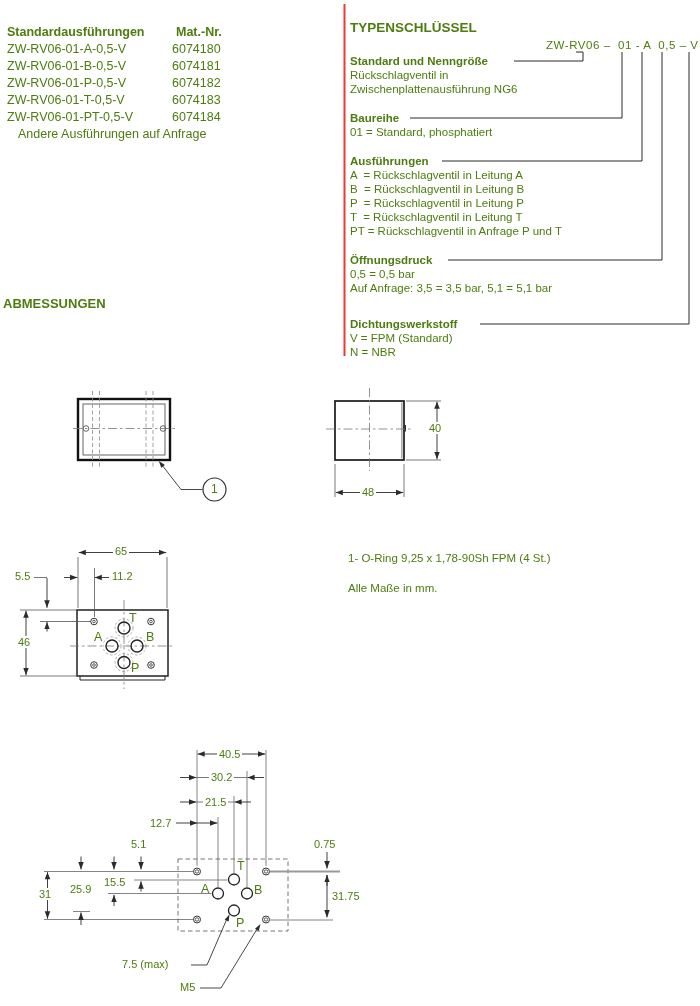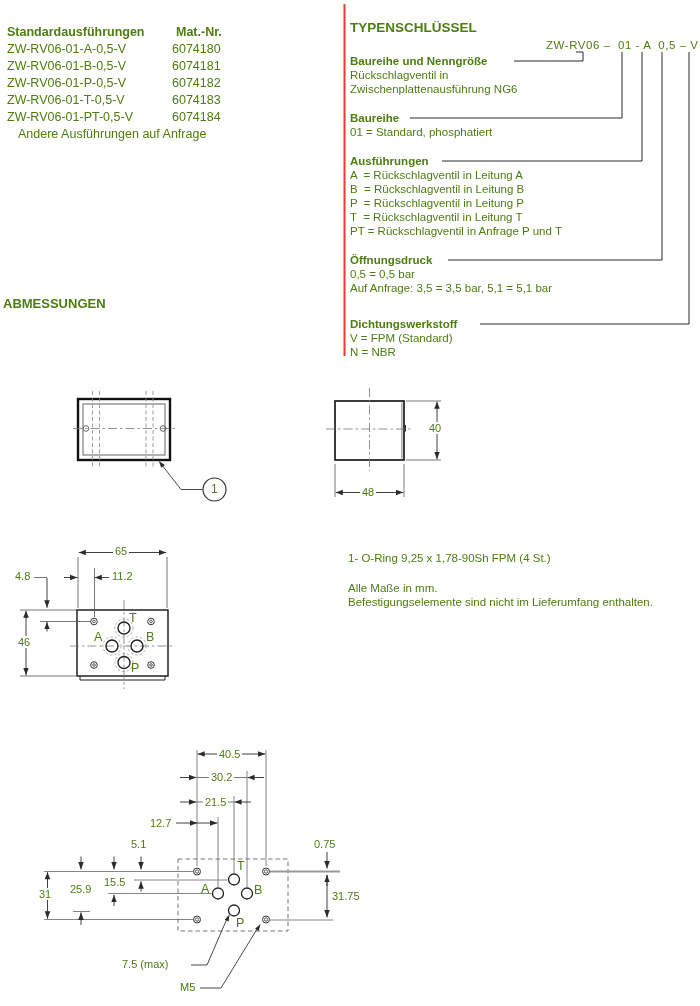--- a/index.html
+++ b/index.html
@@ -217,21 +217,21 @@
 </div>
 <div>
   <span class="t tbl" style="left:7px;top:110px">ZW-RV06-01-PT-0,5-V</span>
   <span class="t tbl" style="left:172px;top:110px">6074184</span>
 </div>
 <span class="t tbl" style="left:18px;top:127px">Andere Ausführungen auf Anfrage</span>
 
 <span class="t h1" style="left:350px;top:20px">TYPENSCHLÜSSEL</span>
 <span class="t code" style="left:546px;top:39px">ZW-RV06 –  01 - A  0,5 – V</span>
 
-<span class="t b" style="left:350px;top:55px">Baureihe und Nenngröße</span>
+<span class="t b" style="left:350px;top:55px">Standard und Nenngröße</span>
 <span class="t" style="left:350px;top:69px">Rückschlagventil in</span>
 <span class="t" style="left:350px;top:83px">Zwischenplattenausführung NG6</span>
 
 <span class="t b" style="left:350px;top:112px">Baureihe</span>
 <span class="t" style="left:350px;top:126px">01 = Standard, phosphatiert</span>
 
 <span class="t b" style="left:350px;top:155px">Ausführungen</span>
 <span class="t" style="left:350px;top:169px">A  = Rückschlagventil in Leitung A</span>
 <span class="t" style="left:350px;top:183px">B  = Rückschlagventil in Leitung B</span>
 <span class="t" style="left:350px;top:197px">P  = Rückschlagventil in Leitung P</span>
@@ -247,31 +247,30 @@
 <span class="t" style="left:350px;top:346px">N = NBR</span>
 
 <span class="t h1" style="left:3px;top:296px;font-size:13px">ABMESSUNGEN</span>
 
 <span class="t callout" style="left:211px;top:483px">1</span>
 
 <span class="t dim" style="left:427px;top:422px">40</span>
 <span class="t dim" style="left:360px;top:486px">48</span>
 
 <span class="t dim" style="left:113px;top:545px">65</span>
-<span class="t dimplain" style="left:15px;top:570px">4.8</span>
+<span class="t dimplain" style="left:15px;top:570px">5.5</span>
 <span class="t dimplain" style="left:112px;top:570px">11.2</span>
 <span class="t dim" style="left:16px;top:636px">46</span>
 <span class="t port" style="left:129px;top:612px">T</span>
 <span class="t port" style="left:94px;top:631px">A</span>
 <span class="t port" style="left:146px;top:631px">B</span>
 <span class="t port" style="left:131px;top:662px">P</span>
 
 <span class="t" style="left:348px;top:552px">1- O-Ring 9,25 x 1,78-90Sh FPM (4 St.)</span>
 <span class="t" style="left:348px;top:582px">Alle Maße in mm.</span>
-<span class="t" style="left:348px;top:596px">Befestigungselemente sind nicht im Lieferumfang enthalten.</span>
 
 
 <span class="t dim" style="left:217px;top:748px">40.5</span>
 <span class="t dim" style="left:209px;top:771px">30.2</span>
 <span class="t dim" style="left:203px;top:796px">21.5</span>
 <span class="t dimplain" style="left:150px;top:817px">12.7</span>
 <span class="t dimplain" style="left:131px;top:838px">5.1</span>
 <span class="t dimplain" style="left:314px;top:838px">0.75</span>
 <span class="t dim" style="left:102px;top:876px">15.5</span>
 <span class="t dim" style="left:68px;top:883px">25.9</span>

